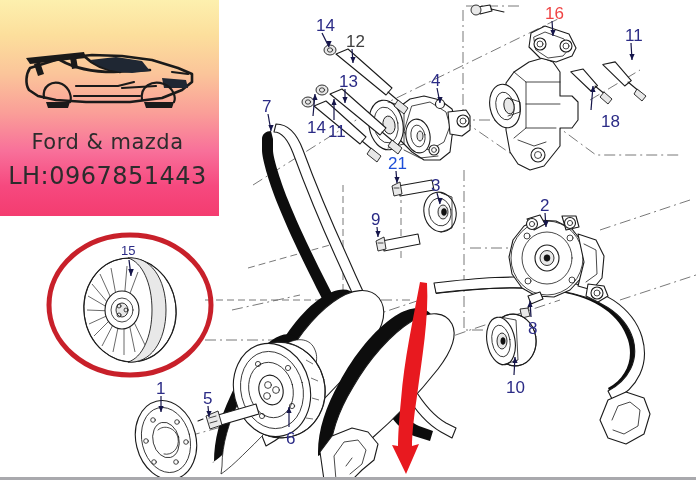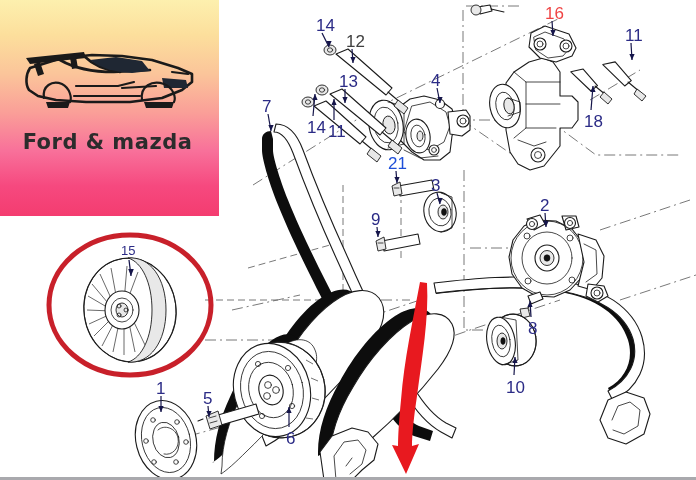--- a/index.html
+++ b/index.html
@@ -50,21 +50,21 @@
     top: 38px;
     width: 180px;
     height: 82px;
   }
   .wm-text {
     position: absolute;
     left: 0;
     width: 215px;
     text-align: center;
     color: #2c2c2c;
-    font-weight: bold;
+    font-weight: normal;
     font-family: "DejaVu Sans", sans-serif;
     letter-spacing: 0.5px;
     white-space: nowrap;
   }
   #wm-line1 {
     top: 130px;
     font-size: 21px;
   }
   #wm-line2 {
     top: 162px;
@@ -592,32 +592,33 @@
         <path d="M100 50 L134 48"></path>
 
         <path d="M150 34 L166 36"></path>
       </g>
       <g fill="#1a1a1a">
         <path d="M24 64 L48 64 L46 70 L26 70 Z"></path>
         <path d="M122 64 L152 64 L150 70 L124 70 Z"></path>
       </g>
     </svg>
     <div class="wm-text" id="wm-line1" style="color: rgb(44, 44, 44);">Ford &amp; mazda</div>
+    <div class="wm-text" id="wm-line2" style="color: rgb(44, 44, 44);">LH:0967851443</div>
   </div>
 
   <div id="callouts">
       <div class="callout" style="left: 316px; top: 17px; color: rgb(43, 43, 134);">14</div>
       <div class="callout" style="left: 346px; top: 33px; color: #404040;">12</div>
       <div class="callout" style="left: 339px; top: 73px; color: rgb(43, 43, 134);">13</div>
       <div class="callout" style="left: 307px; top: 119px; color: rgb(43, 43, 134);">14</div>
       <div class="callout" style="left: 328px; top: 123px; color: rgb(43, 43, 134);">11</div>
       <div class="callout" style="left: 431px; top: 72px; color: rgb(43, 43, 134);">4</div>
       <div class="callout" style="left: 545px; top: 5px; color: #ef4444;">16</div>
       <div class="callout" style="left: 625px; top: 27px; color: rgb(43, 43, 134);">11</div>
-      <div class="callout" style="left: 584px; top: 113px; color: rgb(43, 43, 134);">18</div>
+      <div class="callout" style="left: 601px; top: 113px; color: rgb(43, 43, 134);">18</div>
       <div class="callout" style="left: 262px; top: 98px; color: rgb(43, 43, 134);">7</div>
       <div class="callout" style="left: 388px; top: 155px; color: #1d4ed8;">21</div>
       <div class="callout" style="left: 431px; top: 177px; color: rgb(43, 43, 134);">3</div>
       <div class="callout" style="left: 371px; top: 211px; color: rgb(43, 43, 134);">9</div>
       <div class="callout" style="left: 540px; top: 197px; color: rgb(43, 43, 134);">2</div>
       <div class="callout" style="left: 528px; top: 320px; color: rgb(43, 43, 134);">8</div>
       <div class="callout" style="left: 506px; top: 379px; color: rgb(43, 43, 134);">10</div>
       <div class="callout big" style="left: 121px; top: 244px; color: rgb(43, 43, 134);">15</div>
       <div class="callout" style="left: 156px; top: 380px; color: rgb(43, 43, 134);">1</div>
       <div class="callout" style="left: 203px; top: 390px; color: rgb(43, 43, 134);">5</div>

